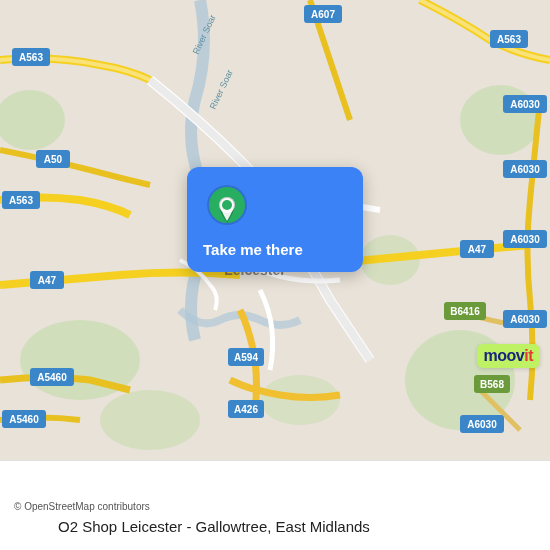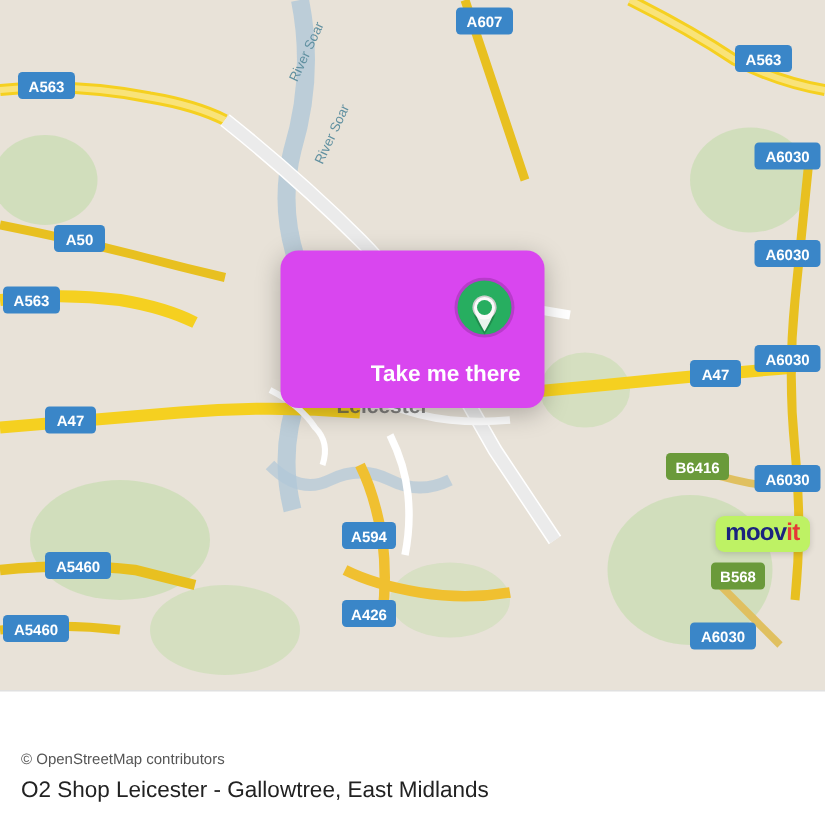--- a/index.html
+++ b/index.html
@@ -31,26 +31,26 @@
     #map-svg {
       width: 100%;
       height: 100%;
     }
 
     #cta-card {
       position: absolute;
       top: 50%;
       left: 50%;
       transform: translate(-50%, -60%);
-      background: #d946ef;
+      background: #3b82f6;
       border-radius: 12px;
       width: 176px;
       display: flex;
       flex-direction: column;
-      align-items: flex-end;
+      align-items: flex-start;
       padding: 18px 16px 14px;
       box-shadow: 0 4px 16px rgba(0,0,0,0.25);
       cursor: pointer;
     }
 
     #pin-icon {
       width: 48px;
       height: 48px;
       margin-bottom: 8px;
     }
@@ -76,20 +76,21 @@
       font-size: 10px;
       color: #555;
       margin-bottom: 6px;
       margin-top: 24px;
     }
 
     #location-name {
       font-size: 15px;
       color: #222;
       font-weight: 500;
+      margin-left: 44px;
     }
 
     #moovit-logo {
       position: absolute;
       bottom: 92px;
       right: 10px;
       background: #bef264;
       border-radius: 6px;
       padding: 3px 7px;
       font-size: 16px;

